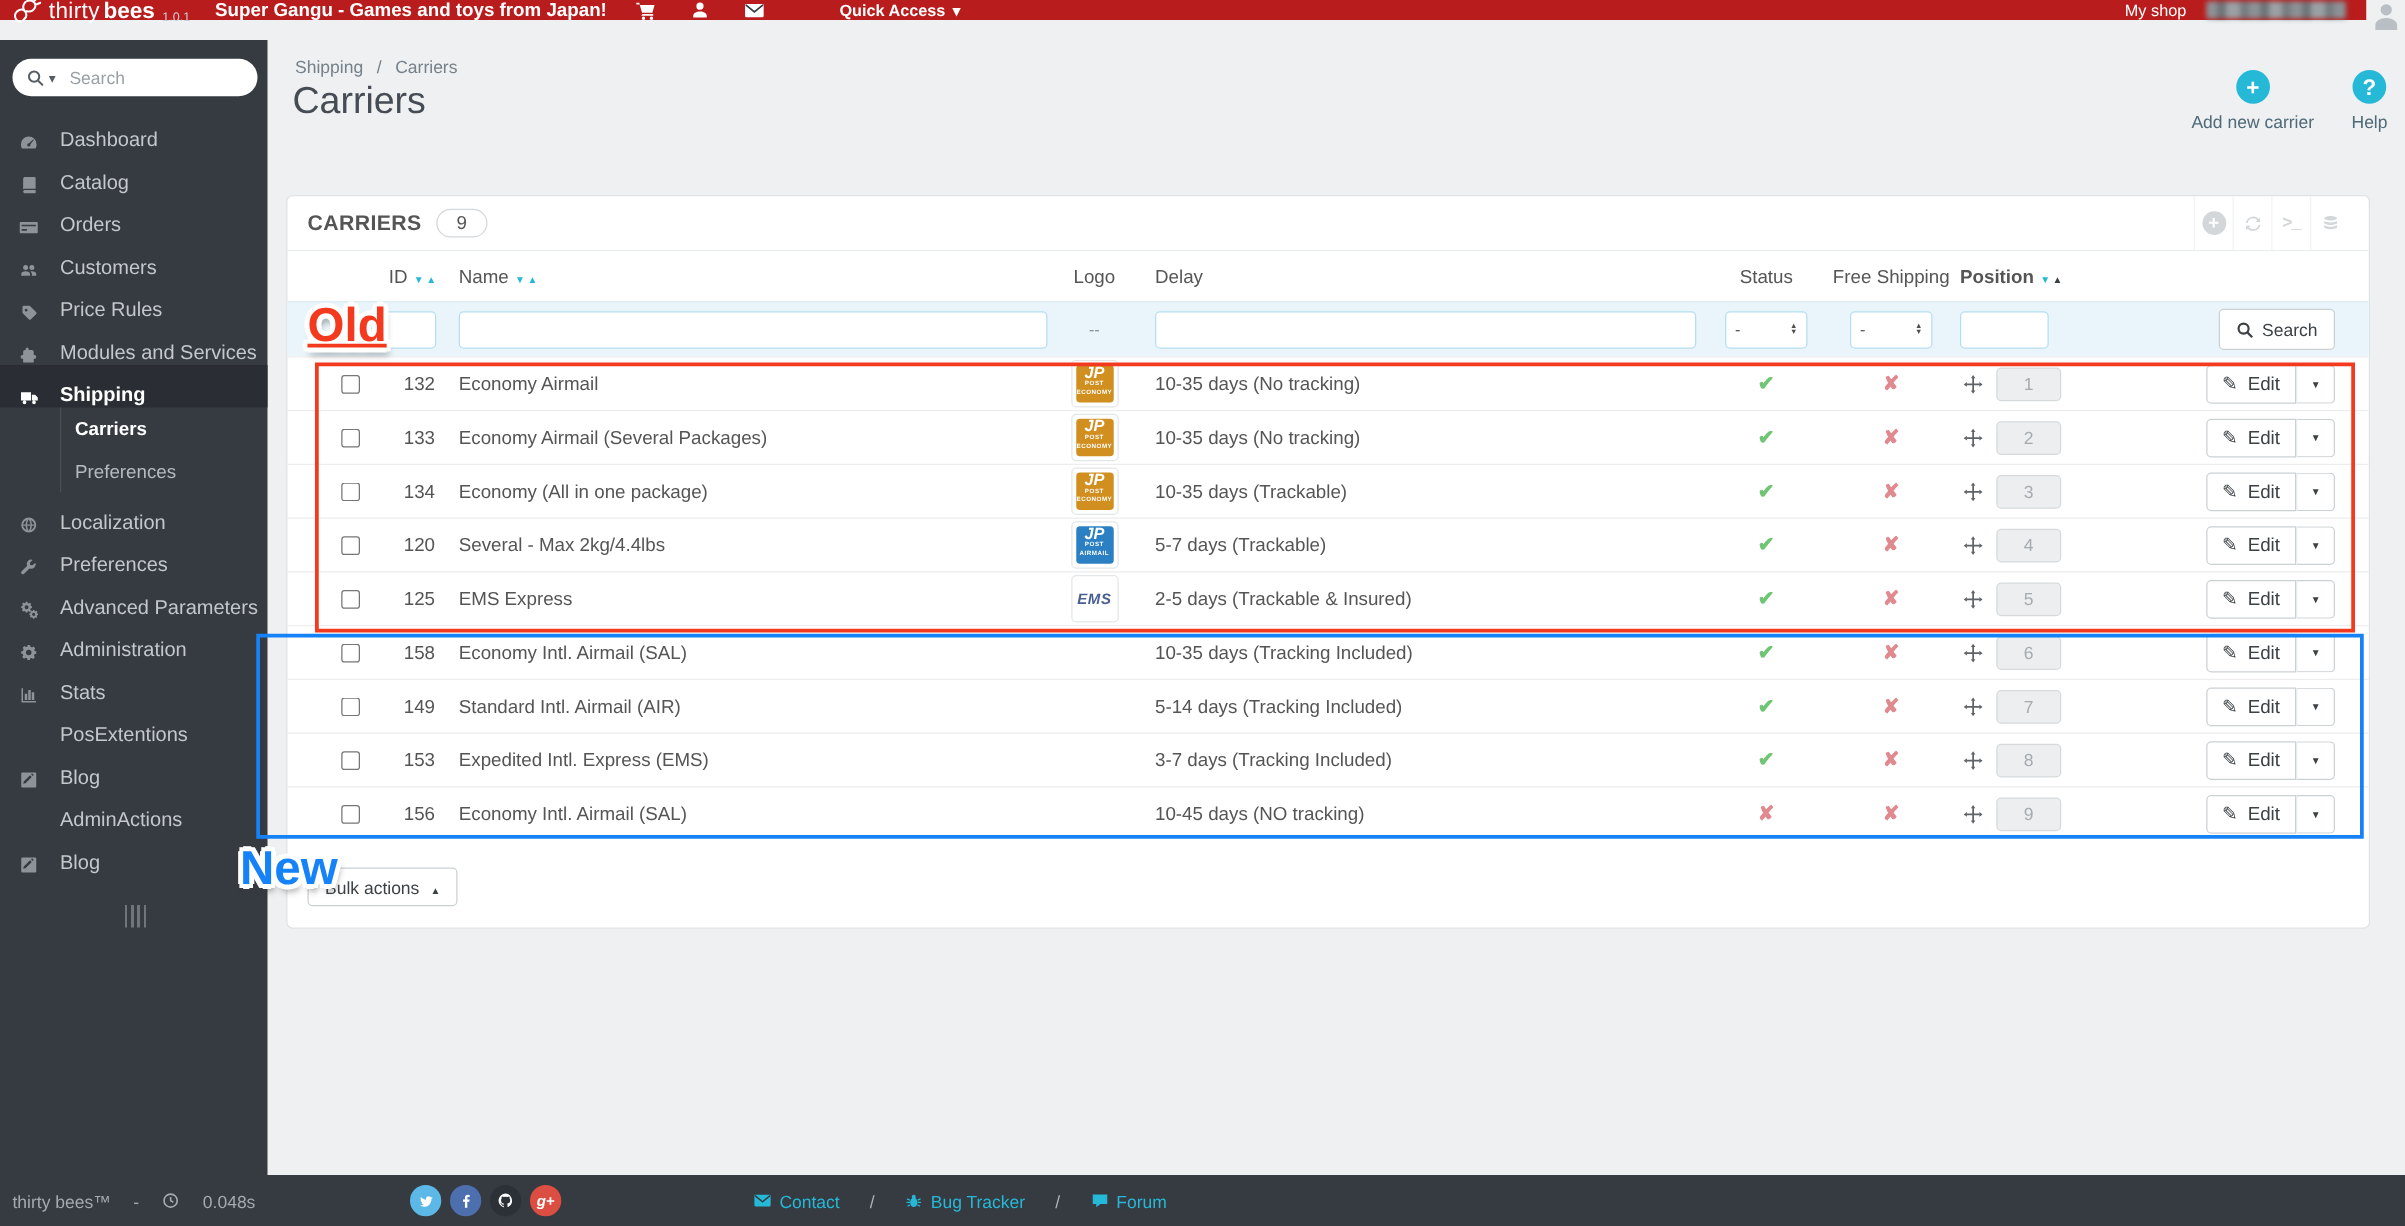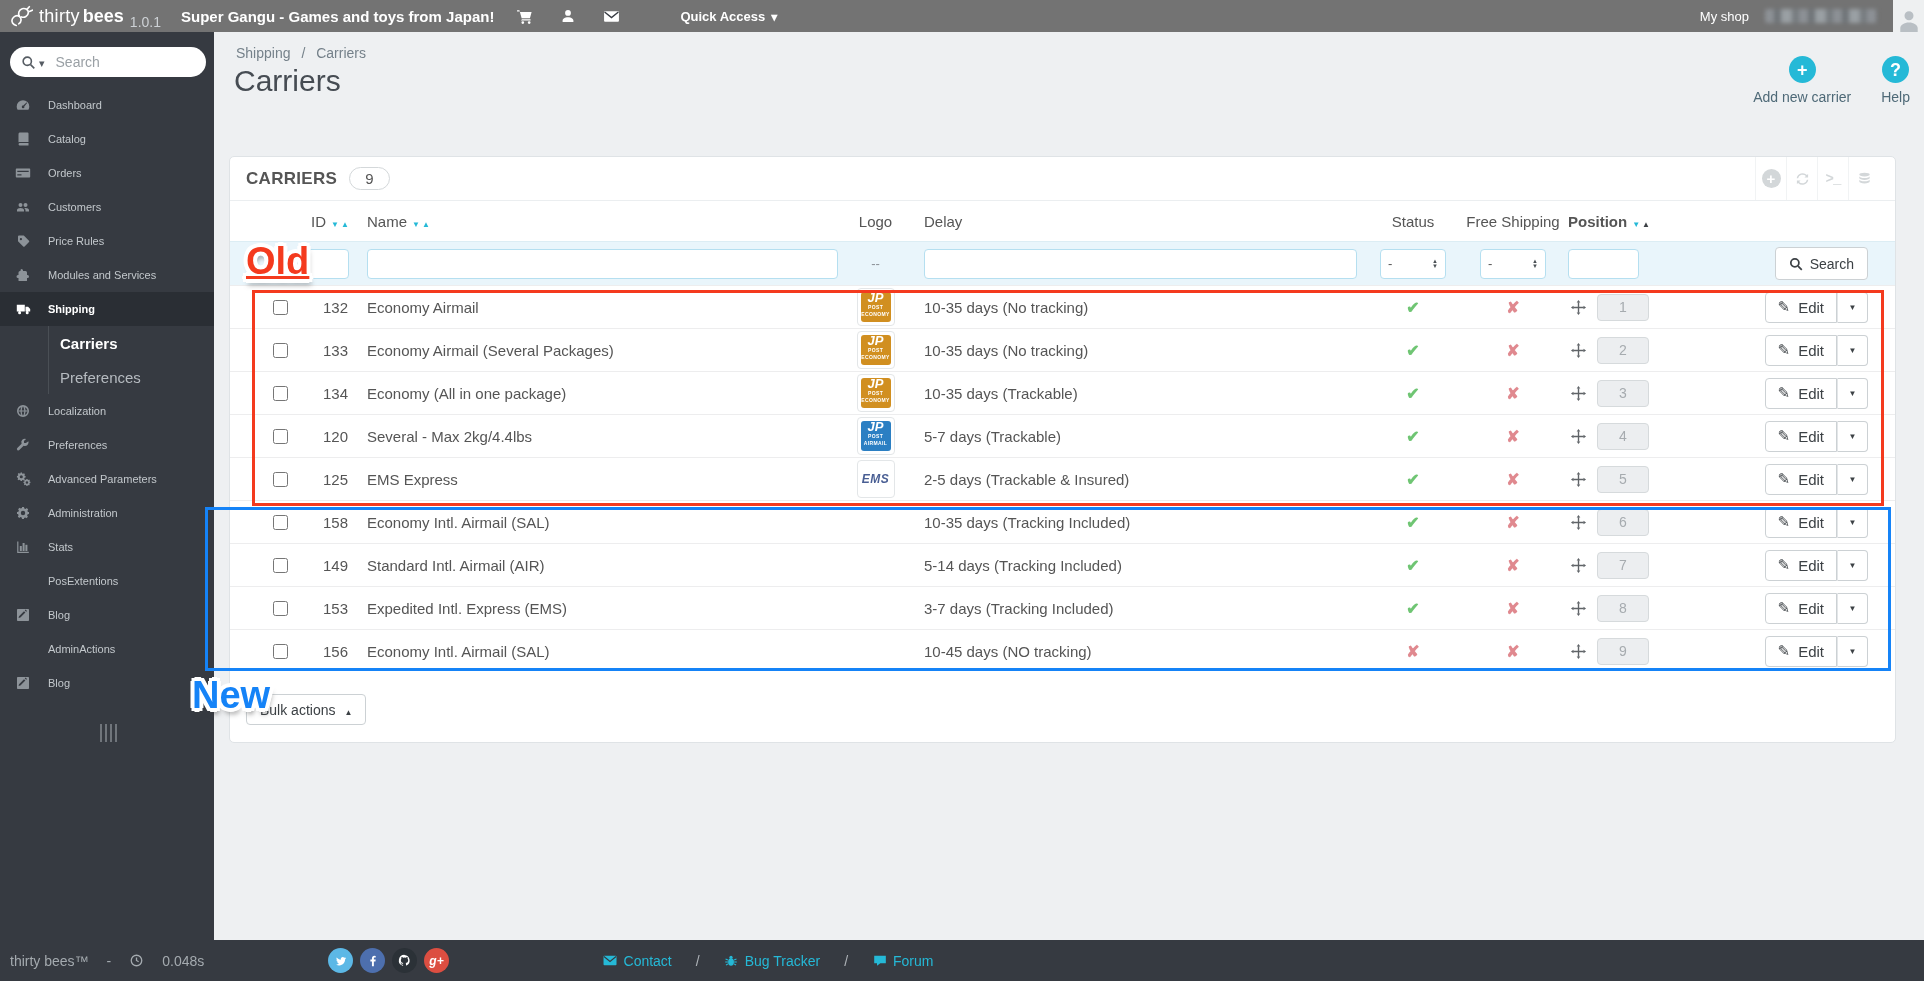--- a/index.html
+++ b/index.html
@@ -1,46 +1,46 @@
 <!DOCTYPE html>
 <html style="--accent: #25b9d7; --success: #6fc573; --danger: #e0898f; --ems: #4a5f94;"><head>
 <meta charset="utf-8">
 <style>
   *{box-sizing:border-box;margin:0;padding:0}
   html,body{width:1924px;height:981px}
   body{font-family:"Liberation Sans",sans-serif;background:#eef0f2;position:relative;overflow:hidden;color:#555}
   .icon svg{display:block}
 
   
-  .topbar{position:absolute;top:0;left:0;width:100%;height:32px;background:#737373;display:flex;align-items:center;color:#fff;z-index:30}
+  .topbar{position:absolute;top:0;left:0;width:100%;height:16px;background:#b91c1c;display:flex;align-items:center;color:#fff;z-index:30}
   .brand{display:flex;align-items:center;padding-left:8px;cursor:pointer}
   .brand .logo{margin-right:6px}
   .brand-thirty{font-size:18px;font-weight:300;letter-spacing:.3px}
   .brand-bees{font-size:18px;font-weight:700;margin-left:3px}
-  .brand-version{font-size:14px;color:#cdd1d5;margin-left:6px;margin-top:12px}
+  .brand-version{font-size:10px;color:#cdd1d5;margin-left:6px;margin-top:12px}
   .shop-name{font-weight:700;font-size:15px;margin-left:20px;white-space:nowrap}
   .tb-icons{display:flex;gap:27px;margin-left:22px}
   .tb-icon{cursor:pointer;display:flex;align-items:center}
   .quick-access{margin-left:60px;font-size:13px;display:flex;align-items:flex-end;gap:6px;cursor:pointer;font-weight:700}
   .caret-down-sm::before{content:"▾";font-size:12px;color:#fff}
   .topbar-right{margin-left:auto;display:flex;align-items:center;gap:16px}
   .my-shop{font-size:13px;cursor:pointer}
   .blurred-name{width:112px;height:14px;border-radius:2px;cursor:pointer;
     background:repeating-linear-gradient(90deg,#8d9196 0 9px,#6f7478 9px 16px,#9aa0a4 16px 27px,#777c80 27px 34px);filter:blur(2px)}
   .avatar{width:31px;height:32px;background:#eef0f1;display:flex;align-items:flex-end;justify-content:center;cursor:pointer;overflow:hidden}
 
   
   .sidebar{position:absolute;top:32px;left:0;width:214px;bottom:41px;background:#363a41;z-index:10}
   .search-pill{position:absolute;top:15px;left:10px;width:196px;height:30px;background:#fff;border-radius:16px;display:flex;align-items:center;padding:0 11px;gap:3px}
   .caret-down-xs{cursor:pointer}
   .caret-down-xs::before{content:"▾";font-size:11px;color:#565c63}
   .search-pill input{border:0;outline:0;flex:1;font-size:14px;color:#444;background:transparent;margin-left:8px;min-width:0}
   .search-pill input::placeholder{color:#9aa0a5}
   #sidebar-nav{position:absolute;top:56px;left:0;right:0}
-  .nav-item{height:34px;display:flex;align-items:center;padding-left:12px;color:#c3c8cc;font-size:11px;cursor:pointer}
+  .nav-item{height:34px;display:flex;align-items:flex-end;padding-left:12px;color:#c3c8cc;font-size:16px;cursor:pointer}
   .nav-item .nav-icon{width:22px;margin-right:14px;color:#8d9399;display:flex;justify-content:center}
   .nav-item.active{background:#2a2e34;color:#fff;font-weight:700}
   .nav-item.active .nav-icon{color:#fff}
   .submenu{margin-left:48px;border-left:1px solid #4a4f55}
   .sub-item{height:34px;display:flex;align-items:center;padding-left:11px;color:#b6bbc0;font-size:15px;cursor:pointer}
   .sub-item.active{color:#fff;font-weight:700}
   .collapse-handle{position:absolute;left:100px;top:692px;width:17px;height:18px;cursor:pointer;
     background:repeating-linear-gradient(90deg,#70757b 0 2px,transparent 2px 5px)}
 
   

